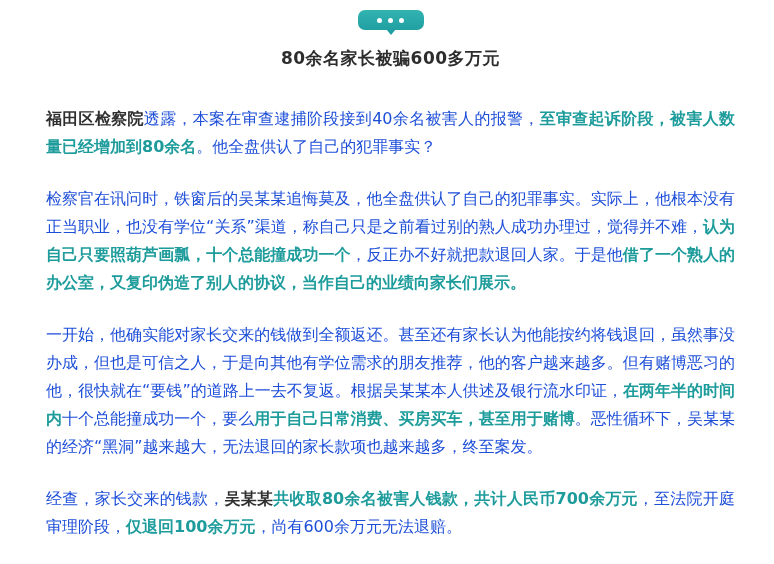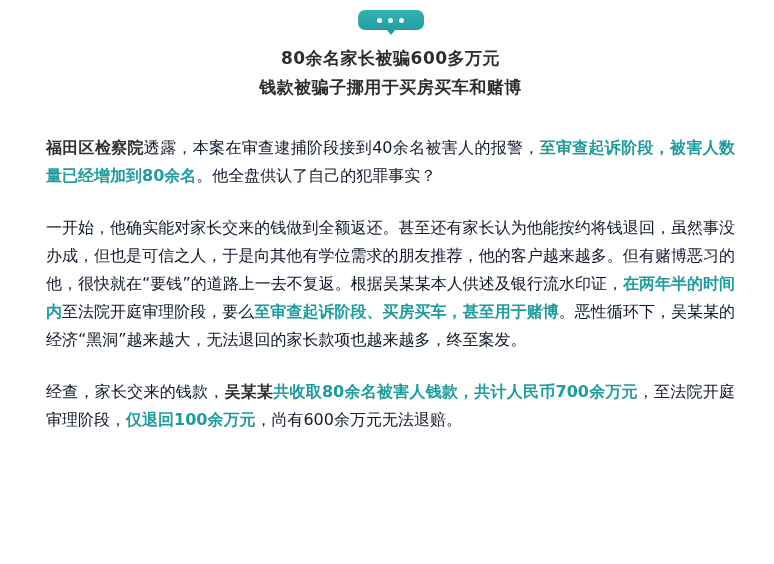--- a/index.html
+++ b/index.html
@@ -69,21 +69,21 @@
     margin-top: 32px;
     font-size: 16px;
     line-height: 28px;
     color: #3e3e3e;
     text-align: justify;
   }
   .article p {
     margin: 0 0 24px 0;
   }
   .seg-normal {
-    color: #0f172a;
+    color: #1d4ed8;
     font-weight: normal;
   }
   .seg-bold-dark {
     color: #2f2f2f;
     font-weight: bold;
   }
   .seg-teal {
     color: #1e9c9c;
     font-weight: bold;
   }
@@ -98,23 +98,23 @@
       <span class="dots">
         <span class="dot"></span>
         <span class="dot"></span>
         <span class="dot"></span>
       </span>
     </span>
   </div>
 
   <div class="title">
     <div>80余名家长被骗600多万元</div>
-    <div>钱款被骗子挪用于买房买车和赌博</div>
   </div>
 
   <div class="article">
 
   <p><span class="seg-bold-dark">福田区检察院</span><span class="seg-normal">透露，本案在审查逮捕阶段接到40余名被害人的报警，</span><span class="seg-teal">至审查起诉阶段，被害人数量已经增加到80余名</span><span class="seg-normal">。他全盘供认了自己的犯罪事实？</span></p>
-      <p><span class="seg-normal">一开始，他确实能对家长交来的钱做到全额返还。甚至还有家长认为他能按约将钱退回，虽然事没办成，但也是可信之人，于是向其他有学位需求的朋友推荐，他的客户越来越多。但有赌博恶习的他，很快就在“要钱”的道路上一去不复返。根据吴某某本人供述及银行流水印证，</span><span class="seg-teal">在两年半的时间内</span><span class="seg-normal">至法院开庭审理阶段，要么</span><span class="seg-teal">至审查起诉阶段、买房买车，甚至用于赌博</span><span class="seg-normal">。恶性循环下，吴某某的经济“黑洞”越来越大，无法退回的家长款项也越来越多，终至案发。</span></p>
+      <p><span class="seg-normal">检察官在讯问时，铁窗后的吴某某追悔莫及，他全盘供认了自己的犯罪事实。实际上，他根本没有正当职业，也没有学位“关系”渠道，称自己只是之前看过别的熟人成功办理过，觉得并不难，</span><span class="seg-teal">认为自己只要照葫芦画瓢，十个总能撞成功一个</span><span class="seg-normal">，反正办不好就把款退回人家。于是他</span><span class="seg-teal">借了一个熟人的办公室，又复印伪造了别人的协议，当作自己的业绩向家长们展示。</span></p>
+      <p><span class="seg-normal">一开始，他确实能对家长交来的钱做到全额返还。甚至还有家长认为他能按约将钱退回，虽然事没办成，但也是可信之人，于是向其他有学位需求的朋友推荐，他的客户越来越多。但有赌博恶习的他，很快就在“要钱”的道路上一去不复返。根据吴某某本人供述及银行流水印证，</span><span class="seg-teal">在两年半的时间内</span><span class="seg-normal">十个总能撞成功一个，要么</span><span class="seg-teal">用于自己日常消费、买房买车，甚至用于赌博</span><span class="seg-normal">。恶性循环下，吴某某的经济“黑洞”越来越大，无法退回的家长款项也越来越多，终至案发。</span></p>
       <p><span class="seg-normal">经查，家长交来的钱款，</span><span class="seg-bold-dark">吴某某</span><span class="seg-teal">共收取80余名被害人钱款，共计人民币700余万元</span><span class="seg-normal">，至法院开庭审理阶段，</span><span class="seg-teal">仅退回100余万元</span><span class="seg-normal">，尚有600余万元无法退赔。</span></p>
     </div>
 
 </div>
 
 </body></html>

